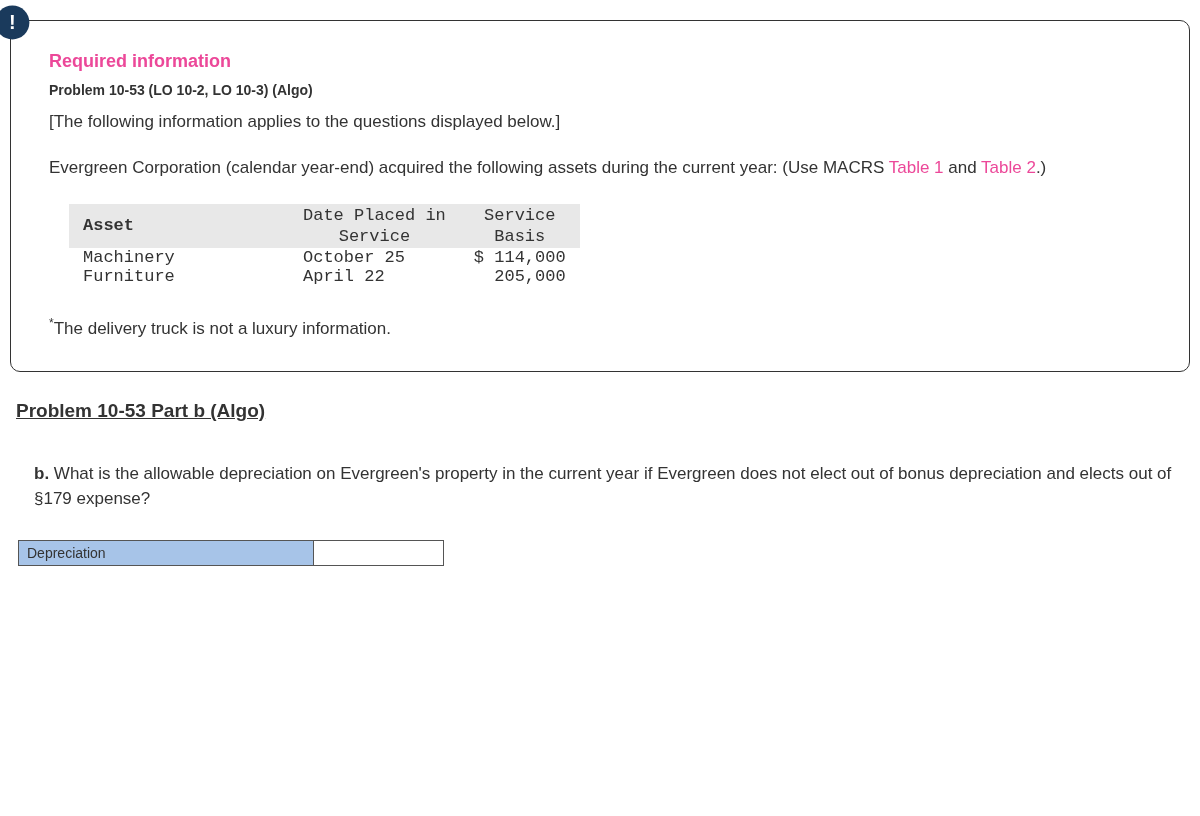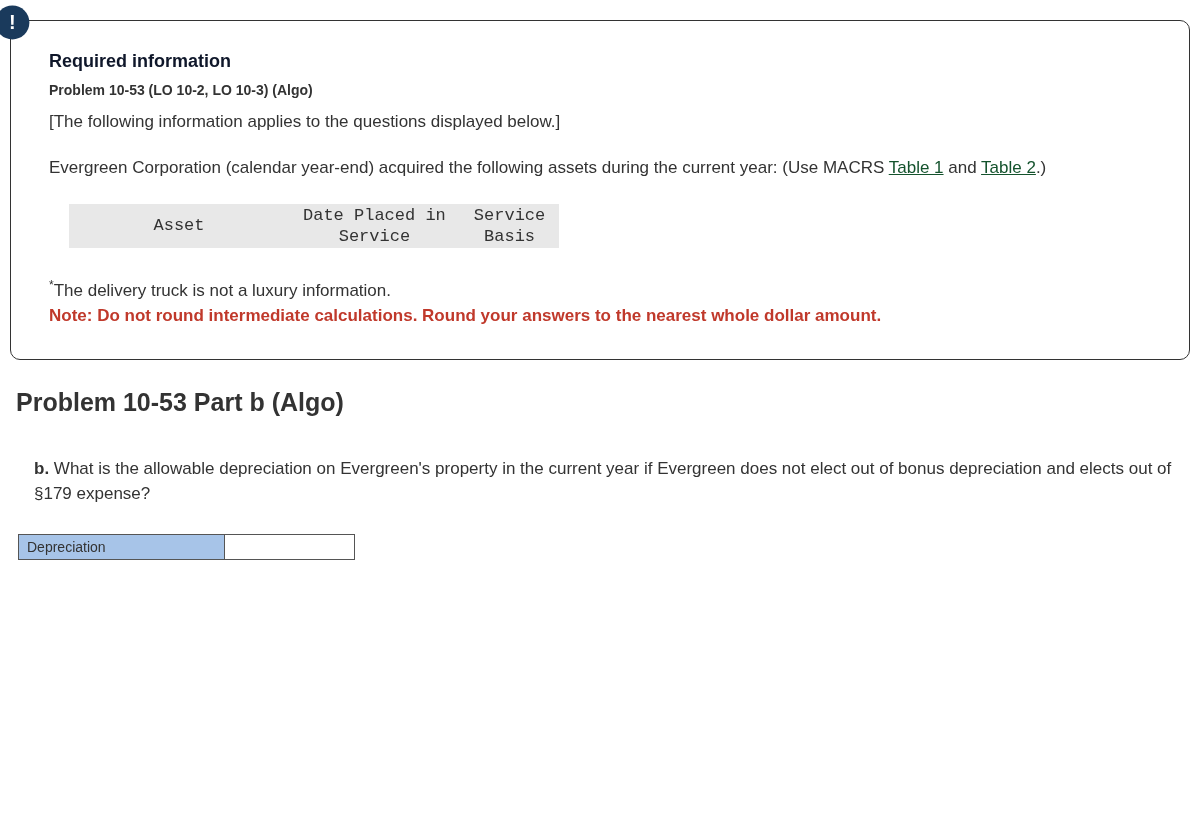--- a/index.html
+++ b/index.html
@@ -28,93 +28,93 @@
     color: #fff;
     border-radius: 50%;
     display: flex;
     align-items: center;
     justify-content: center;
     font-weight: bold;
     font-size: 20px;
     transform: translate(-40%, -40%);
   }
   .req-info {
-    color: #0f172a;
+    color: #ec4899;
     font-weight: bold;
     margin-bottom: 10px;
     font-size: 18px;
   }
   .prob-title {
     font-weight: bold;
     margin-bottom: 14px;
     font-size: 14px;
   }
   .italic-sub {
     margin-bottom: 24px;
   }
   .body-para {
     line-height: 1.4;
     margin-bottom: 24px;
   }
   .tbl-link {
-    color: #14532d;
-    text-decoration: underline;
+    color: #ec4899;
     cursor: pointer;
   }
   .asset-table {
     font-family: "Courier New", Courier, monospace;
     font-size: 17px;
     border-collapse: collapse;
     margin-left: 20px;
     margin-bottom: 28px;
   }
   .asset-table th {
     background: #e8e8e8;
     font-weight: normal;
     padding: 1px 14px;
     text-align: center;
     white-space: pre-line;
     line-height: 1.25;
   }
-  .asset-table th.asset-col { text-align: center; width: 220px; }
+  .asset-table th.asset-col { text-align: left; width: 220px; font-weight: bold; }
   .asset-table td {
     padding: 0 14px;
     white-space: nowrap;
   }
   .asset-table td.asset-name { text-align: left; }
   .asset-table td.date-col { text-align: left; }
   .asset-table td.basis-col { text-align: right; }
   .ftn {
     margin-top: 10px;
     line-height: 1.5;
   }
   .ftn sup { font-size: 12px; }
   .note-red {
     color: #c0392b;
     font-weight: bold;
   }
   .part-title {
     font-weight: bold;
-    font-size: 25px;
+    font-size: 19px;
     margin: 0 0 40px 6px;
+    text-decoration: underline;
   }
   .question {
     margin: 0 0 28px 24px;
     line-height: 1.45;
   }
   .answer-row {
     display: flex;
     margin-left: 8px;
   }
   .answer-label {
     background: #a7c4e8;
     border: 1px solid #555;
     padding: 4px 8px;
     font-size: 14px;
-    width: 207px;
+    width: 296px;
   }
   .answer-input {
     border: 1px solid #555;
     border-left: none;
     width: 130px;
     font-size: 14px;
     padding: 3px 6px;
     outline: none;
   }
 </style>
@@ -136,26 +136,35 @@
     <thead>
       <tr>
         <th class="asset-col">Asset</th>
         <th>Date Placed in
 Service</th>
         <th>Service
 Basis</th>
       </tr>
     </thead>
     <tbody>
+      <tr>
+        <td class="asset-name">Machinery</td>
+        <td class="date-col">October 25</td>
+        <td class="basis-col">$ 114,000</td>
+      </tr>
+      <tr>
+        <td class="asset-name">Furniture</td>
+        <td class="date-col">April 22</td>
+        <td class="basis-col">205,000</td>
+      </tr>
     </tbody>
   </table>
 
   <div class="ftn">
     <sup>*</sup><span>The delivery truck is not a luxury information.</span><br>
-    <span class="note-red">Note: Do not round intermediate calculations. Round your answers to the nearest whole dollar amount.</span>
   </div>
 </div>
 
 <div class="part-title">Problem 10-53 Part b (Algo)</div>
 
 <div class="question">
   <b>b. </b><span>What is the allowable depreciation on Evergreen's property in the current year if Evergreen does not elect out of bonus depreciation and elects out of §179 expense?</span>
 </div>
 
 <div class="answer-row">

